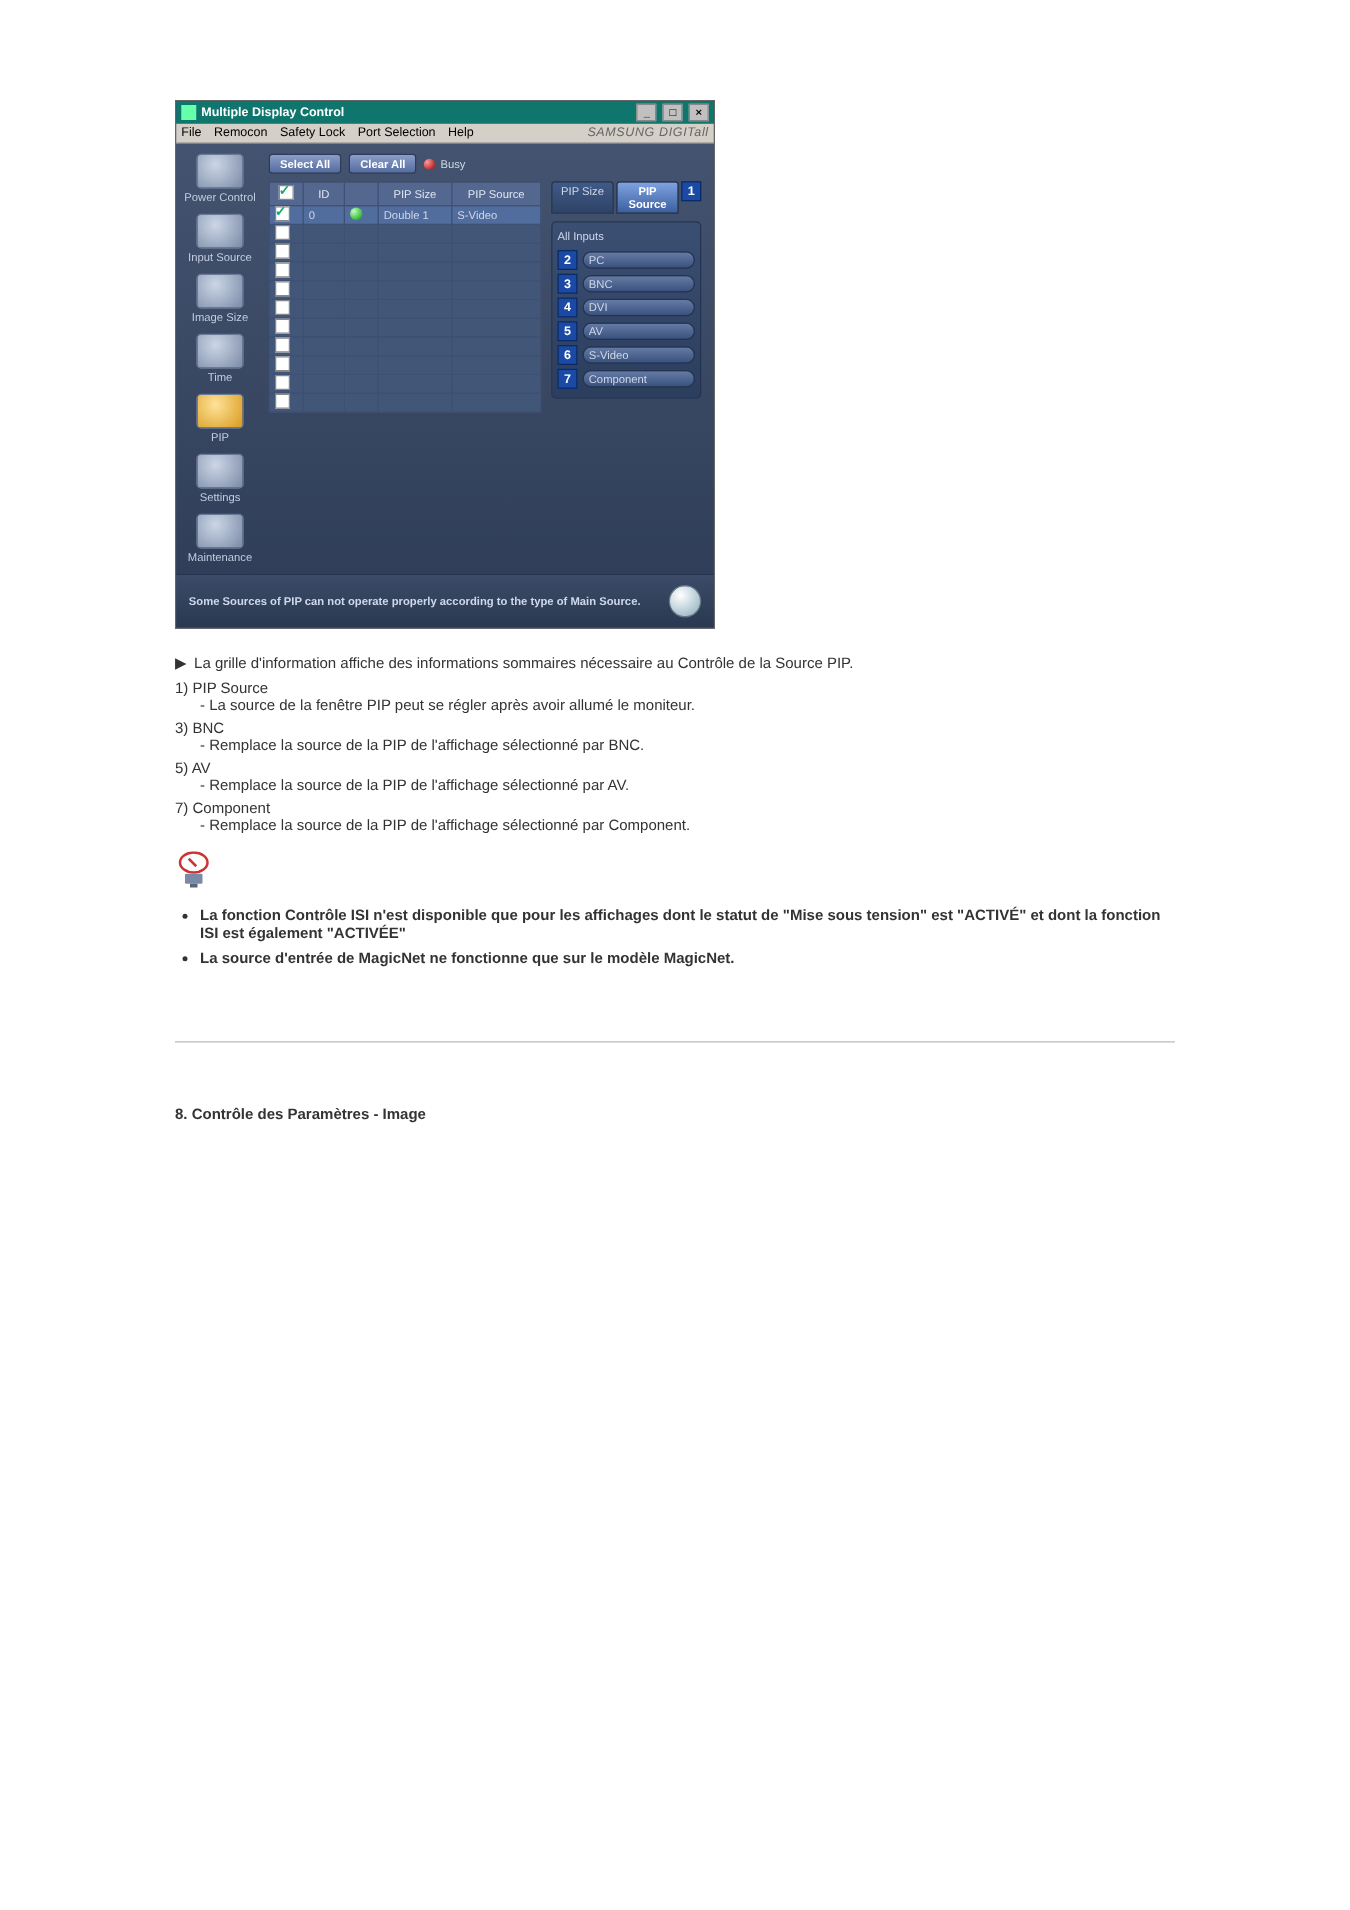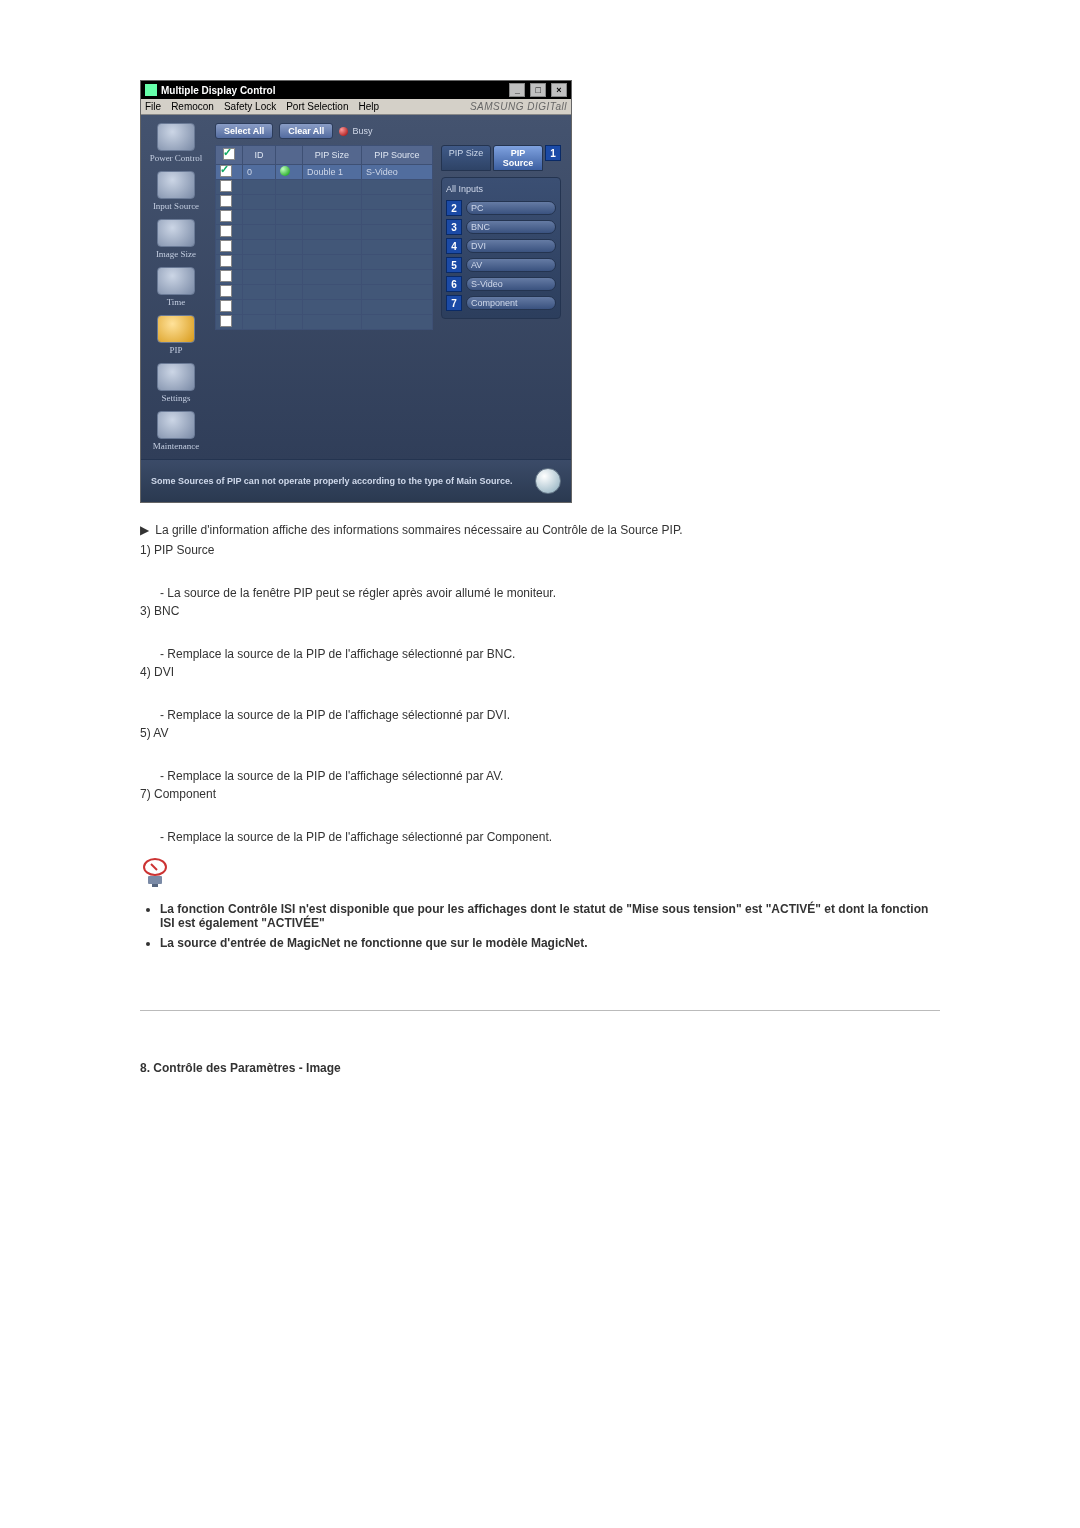--- a/index.html
+++ b/index.html
@@ -16,21 +16,21 @@
   }
   
   .screenshot {
     width: 430px;
     margin: 0 0 20px 20px;
     border: 1px solid #666;
     background: #3a4968;
     font-size: 10px;
   }
   .titlebar {
-    background: #000000;
+    background: #0f766e;
     color: #fff;
     display: flex;
     align-items: center;
     padding: 2px 4px;
     font-weight: bold;
   }
   .titlebar .t-icon {
     width: 12px; height: 12px; background:#6fa; margin-right:4px;
     display:inline-block;
   }
@@ -72,21 +72,20 @@
     display: flex;
     flex-direction: column;
     align-items: center;
     gap: 8px;
     color: #c3cde0;
     font-size: 9px;
   }
   .side-item {
     width: 58px;
     text-align: center;
-    font-family: Liberation Serif, serif;
   }
   .side-item .icon {
     width: 36px; height: 26px;
     margin: 0 auto 2px auto;
     border-radius: 4px;
     background: radial-gradient(circle at 40% 30%, #ccd6e6, #7a8aa6);
     border: 1px solid #6a7a96;
   }
   .side-item.pip .icon { background: radial-gradient(circle at 40% 30%, #ffe29a, #d89a1a); }
   .content {
@@ -201,21 +200,21 @@
     width:24px;height:24px;border-radius:50%;
     background: radial-gradient(circle at 35% 30%, #fff,#8ab);
     border:1px solid #678;
   }
   
   .doc { padding: 0 20px 60px 20px; }
   .line-arrow { display:flex; gap:6px; align-items:flex-start; margin:6px 0;}
   .arrow { color:#333; }
   .item-block { margin:4px 0; }
   .item-title {}
-  .item-desc { margin-left:20px;margin-top:29px; }
+  .item-desc { margin-left:20px; }
   .note-row {
     display:flex; gap:10px; align-items:flex-start; margin:14px 0;
   }
   .pc-icon {
     width:30px;
   }
   .pc-icon svg { display:block;}
   .bold { font-weight:bold; }
   ul.bold-list {
     margin:10px 0; padding-left:20px;
@@ -442,24 +441,20 @@
     <div id="items-list">
         <div class="item-block">
           <div class="item-title">1) PIP Source</div>
           <div class="item-desc">- La source de la fenêtre PIP peut se régler après avoir allumé le moniteur.</div>
         </div>
         <div class="item-block">
           <div class="item-title">3) BNC</div>
           <div class="item-desc">- Remplace la source de la PIP de l'affichage sélectionné par BNC.</div>
         </div>
         <div class="item-block">
-          <div class="item-title">4) DVI</div>
-          <div class="item-desc">- Remplace la source de la PIP de l'affichage sélectionné par DVI.</div>
-        </div>
-        <div class="item-block">
           <div class="item-title">5) AV</div>
           <div class="item-desc">- Remplace la source de la PIP de l'affichage sélectionné par AV.</div>
         </div>
         <div class="item-block">
           <div class="item-title">7) Component</div>
           <div class="item-desc">- Remplace la source de la PIP de l'affichage sélectionné par Component.</div>
         </div>
       </div>
 
     <div class="note-row">

